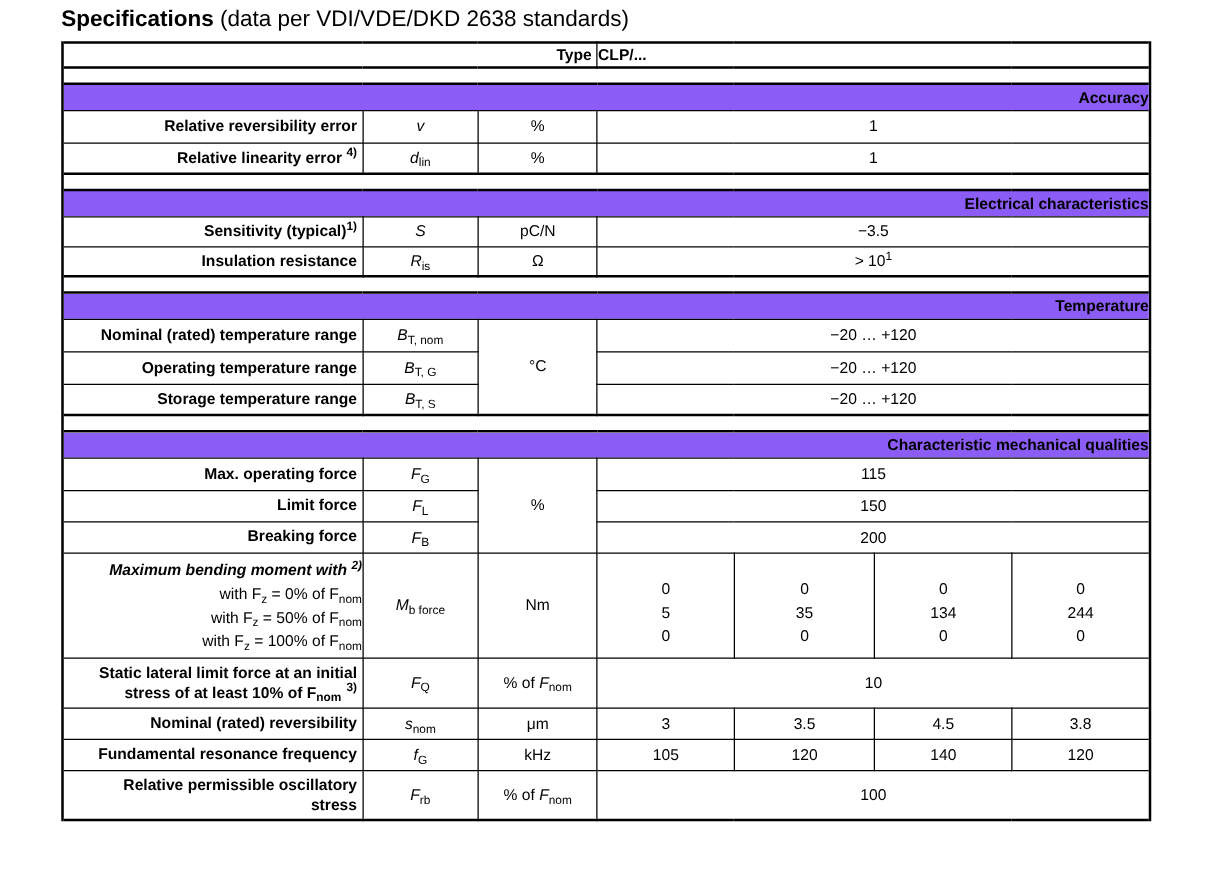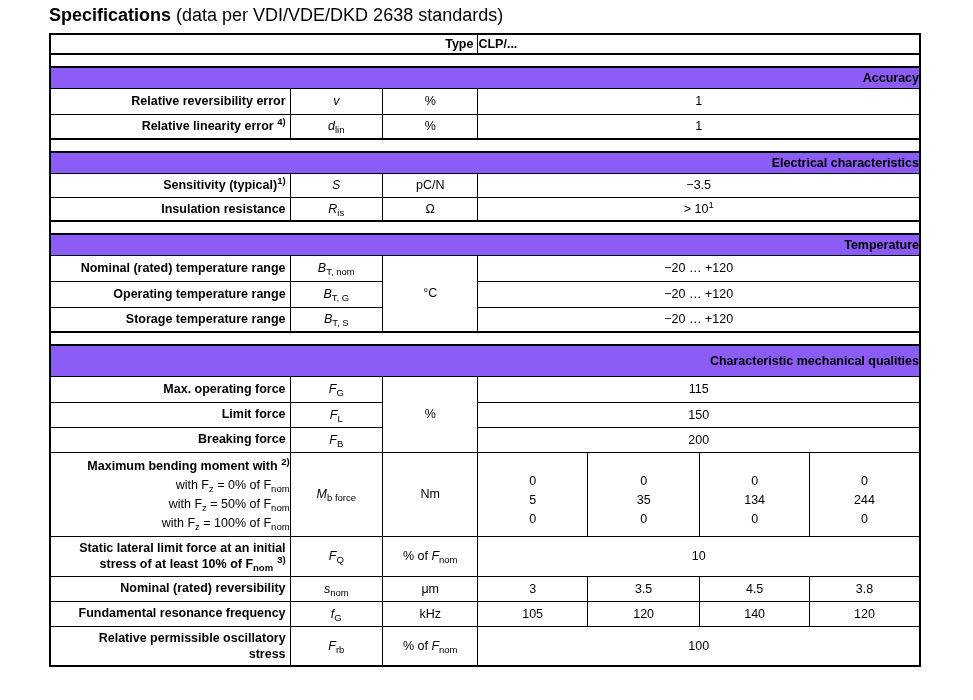--- a/index.html
+++ b/index.html
@@ -53,21 +53,21 @@
   }
   td.sym, td.unit, td.val{text-align:center;}
   td.sym i{font-style:italic;}
   td.unit i{font-style:italic;}
   td.hdrval{text-align:left;font-weight:bold;margin-top:18px;}
   sub{font-size:9.5px;line-height:0;vertical-align:-3px;}
   sup{font-size:9.5px;line-height:0;vertical-align:5px;}
   sup.sp{margin-left:4px;}
   
   td.bendlbl{vertical-align:top;padding-top:4px;}
-  .b-main{font-weight:bold;padding-left:26px;line-height:19px;}
+  .b-main{font-weight:bold;padding-left:26px;line-height:19px;font-style:italic;}
   .b-sub{font-weight:normal;padding-left:29px;line-height:19px;}
   td.bendval{vertical-align:bottom;padding-bottom:7px;}
   td.bendval div{line-height:19px;text-align:center;}
 </style>
 </head>
 <body>
 
 <div class="page-title">
   <span class="t-main">Specifications</span><span> (data per VDI/VDE/DKD 2638 standards)</span>
 </div>
@@ -195,21 +195,21 @@
     <colgroup>
         <col style="width:238px">
         <col style="width:92px">
         <col style="width:95px">
         <col style="width:109px">
         <col style="width:112px">
         <col style="width:109px">
         <col style="width:109px">
       </colgroup>
     <tbody>
-        <tr class="band" style="height:31px">
+        <tr class="band" style="height:21px">
       <td colspan="7">Characteristic mechanical qualities</td>
     </tr>
     <tr style="height:26px">
       <td class="lbl">Max. operating force</td>
       <td class="sym"><i>F</i><sub>G</sub></td>
       <td class="unit" rowspan="3">%</td>
       <td class="val" colspan="4">115</td>
     </tr>
     <tr style="height:25px">
       <td class="lbl">Limit force</td>

